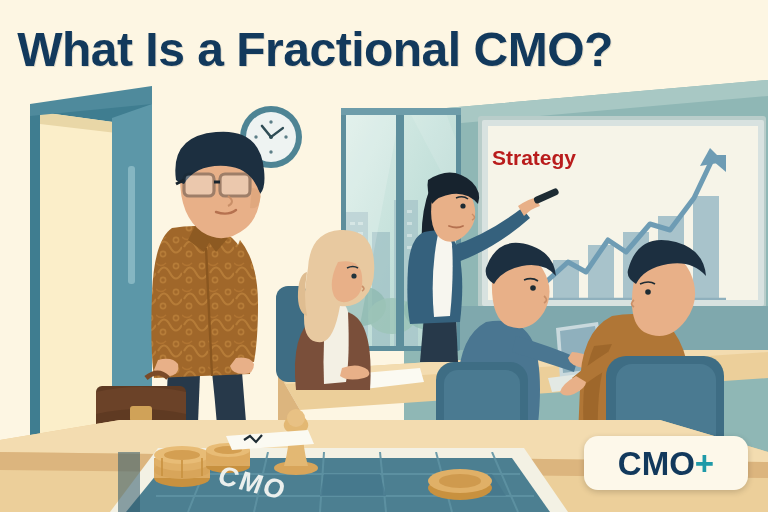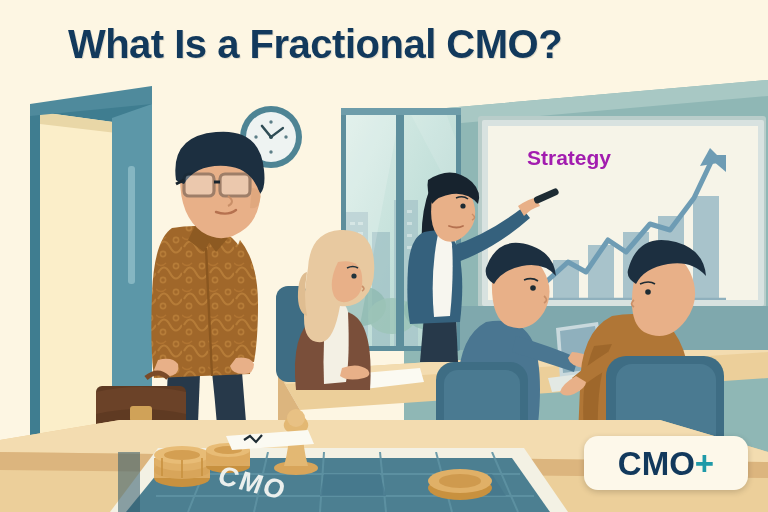--- a/index.html
+++ b/index.html
@@ -3,42 +3,42 @@
 <meta charset="utf-8">
 <title>What Is a Fractional CMO?</title>
 <style>
   html,body{margin:0;padding:0;background:#fdf6e0;}
   body{font-family:"Liberation Sans",sans-serif;}
   #stage{position:relative;width:768px;height:512px;overflow:hidden;background:#fdf6e3;}
   #stage svg{display:block;position:absolute;top:0;left:0;}
   .hl-title{
     position:absolute;left:0;top:22px;width:630px;text-align:center;
     font-family:"Liberation Sans",sans-serif;
-    font-weight:bold;font-size:40px;letter-spacing:-0.5px;
+    font-weight:bold;font-size:48px;letter-spacing:-0.5px;
     color:#12395c;
     text-shadow:1px 1px 0 rgba(0,0,0,0.10);
     pointer-events:none;
   }
   .badge{
     position:absolute;right:20px;bottom:22px;
     width:164px;height:54px;border-radius:14px;
     background:#fdf8ea;
     box-shadow:0 2px 6px rgba(0,0,0,0.18);
     display:flex;align-items:center;justify-content:center;
   }
   .badge-text{
     font-family:"Liberation Sans",sans-serif;
     font-weight:bold;font-size:33px;letter-spacing:0px;
     color:#12395c;line-height:1;
   }
   .badge-plus{color:#1f9aa8;font-weight:bold;}
   .wb-label{
-    position:absolute;left:527px;top:146px;
+    position:absolute;left:492px;top:146px;
     font-family:"Liberation Sans",sans-serif;
-    font-weight:bold;font-size:21px;color:#a21caf;
+    font-weight:bold;font-size:21px;color:#b91c1c;
   }
   .board-label{
     position:absolute;left:218px;top:468px;
     font-family:"Liberation Sans",sans-serif;
     font-weight:bold;font-size:27px;color:#f4f6f2;
     transform:rotate(14deg) skewX(-6deg);
     letter-spacing:2px;
     opacity:.95;
   }
 </style>

